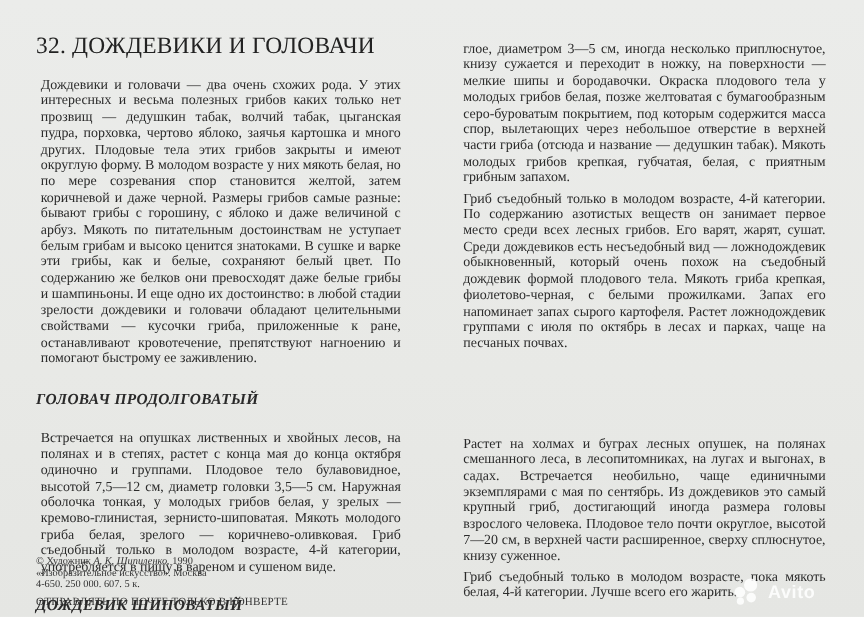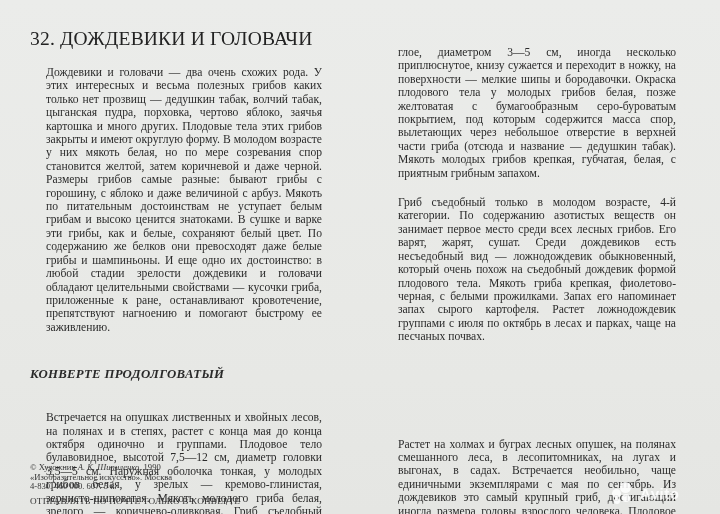--- a/index.html
+++ b/index.html
@@ -15,21 +15,21 @@
     background: linear-gradient(180deg, #ebecea 0%, #e8e9e6 60%, #e5e6e3 100%);
   }
   .col { position: absolute; }
   .col-left { left: 30px; top: 28px; width: 308px; }
   .col-right { left: 382px; top: 30px; width: 310px; }
   .title {
     font-size: 19.5px; letter-spacing: 0.2px; margin: 0 0 14px 0;
     font-weight: normal; color: #222;
   }
   p {
-    margin: 16px; font-size: 11.6px; line-height: 13.4px;
+    margin: 4px; font-size: 11.6px; line-height: 13.4px;
     text-align: justify; color: #2b2b2b;
   }
   .heading {
     font-style: italic; font-size: 12.8px; letter-spacing: 0.3px;
     margin: 0; line-height: 14px; color: #2a2a2a;
   }
   .gap-s { height: 14px; }
   .gap-m { height: 17px; }
   .imprint {
     position: absolute; left: 30px; top: 463px;
@@ -52,37 +52,37 @@
 </style>
 </head>
 <body>
 
 <div class="page">
 
   <div class="col col-left">
     <h1 class="title">32. ДОЖДЕВИКИ И ГОЛОВАЧИ</h1>
     <p>Дождевики и головачи — два очень схожих рода. У этих интересных и весьма полезных грибов каких только нет прозвищ — дедушкин табак, волчий табак, цыганская пудра, порховка, чертово яблоко, заячья картошка и много других. Плодовые тела этих грибов закрыты и имеют округлую форму. В молодом возрасте у них мякоть белая, но по мере созревания спор становится желтой, затем коричневой и даже черной. Размеры грибов самые разные: бывают грибы с горошину, с яблоко и даже величиной с арбуз. Мякоть по питательным достоинствам не уступает белым грибам и высоко ценится знатоками. В сушке и варке эти грибы, как и белые, сохраняют белый цвет. По содержанию же белков они превосходят даже белые грибы и шампиньоны. И еще одно их достоинство: в любой стадии зрелости дождевики и головачи обладают целительными свойствами — кусочки гриба, приложенные к ране, останавливают кровотечение, препятствуют нагноению и помогают быстрому ее заживлению.</p>
     <div class="gap-m"></div>
-    <h2 class="heading">КОНВЕРТЕ ПРОДОЛГОВАТЫЙ</h2>
+    <h2 class="heading">ГОЛОВАЧ ПРОДОЛГОВАТЫЙ</h2>
     <div class="gap-s"></div>
     <p>Встречается на опушках лиственных и хвойных лесов, на полянах и в степях, растет с конца мая до конца октября одиночно и группами. Плодовое тело булавовидное, высотой 7,5—12 см, диаметр головки 3,5—5 см. Наружная оболочка тонкая, у молодых грибов белая, у зрелых — кремово-глинистая, зернисто-шиповатая. Мякоть молодого гриба белая, зрелого — коричнево-оливковая. Гриб съедобный только в молодом возрасте, 4-й категории, употребляется в пищу в вареном и сушеном виде.</p>
     <div class="gap-s"></div>
     <h2 class="heading">ДОЖДЕВИК ШИПОВАТЫЙ</h2>
     <div class="gap-s"></div>
     <p>Встречается одиночно и группами на лугах, выгонах, по зеленым косогорам и оврагам, на полянах и опушках лесов с мая по ноябрь, особенно после дождей. Плодовое тело сплошное, окру-</p>
   </div>
 
   <div class="imprint">
     <div>
       <span>© Художник</span>
       <i>А. К. Шипиленко.</i>
       <span>1990</span>
     </div>
     <div>«Изобразительное искусство». Москва</div>
-    <div>4-830. 460 000. 607. 5 к.</div>
+    <div>4-650. 250 000. 607. 5 к.</div>
   </div>
   <div class="send-note">ОТПРАВЛЯТЬ ПО ПОЧТЕ ТОЛЬКО В КОНВЕРТЕ</div>
 
   <div class="col col-right">
     <p>глое, диаметром 3—5 см, иногда несколько приплюснутое, книзу сужается и переходит в ножку, на поверхности — мелкие шипы и бородавочки. Окраска плодового тела у молодых грибов белая, позже желтоватая с бумагообразным серо-буроватым покрытием, под которым содержится масса спор, вылетающих через небольшое отверстие в верхней части гриба (отсюда и название — дедушкин табак). Мякоть молодых грибов крепкая, губчатая, белая, с приятным грибным запахом.</p>
     <p>Гриб съедобный только в молодом возрасте, 4-й категории. По содержанию азотистых веществ он занимает первое место среди всех лесных грибов. Его варят, жарят, сушат. Среди дождевиков есть несъедобный вид — ложнодождевик обыкновенный, который очень похож на съедобный дождевик формой плодового тела. Мякоть гриба крепкая, фиолетово-черная, с белыми прожилками. Запах его напоминает запах сырого картофеля. Растет ложнодождевик группами с июля по октябрь в лесах и парках, чаще на песчаных почвах.</p>
     <div style="height:48px"></div>
     <div class="gap-s"></div>
     <p>Растет на холмах и буграх лесных опушек, на полянах смешанного леса, в лесопитомниках, на лугах и выгонах, в садах. Встречается необильно, чаще единичными экземплярами с мая по сентябрь. Из дождевиков это самый крупный гриб, достигающий иногда размера головы взрослого человека. Плодовое тело почти округлое, высотой 7—20 см, в верхней части расширенное, сверху сплюснутое, книзу суженное.</p>
     <p>Гриб съедобный только в молодом возрасте, пока мякоть белая, 4-й категории. Лучше всего его жарить.</p>

